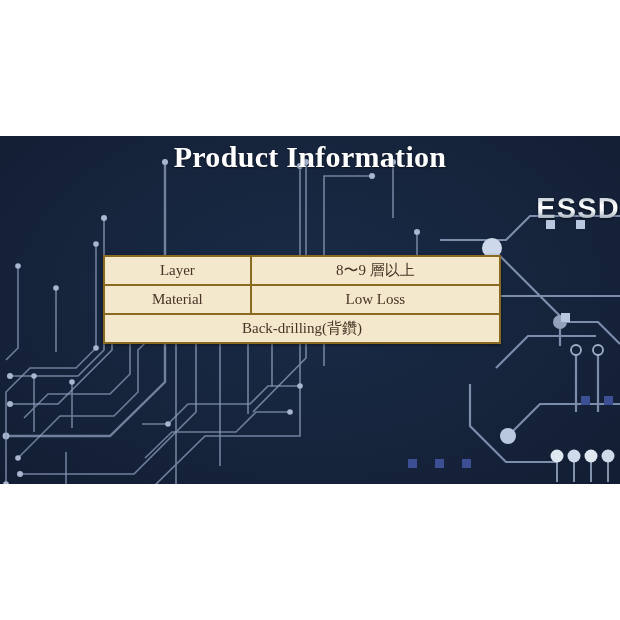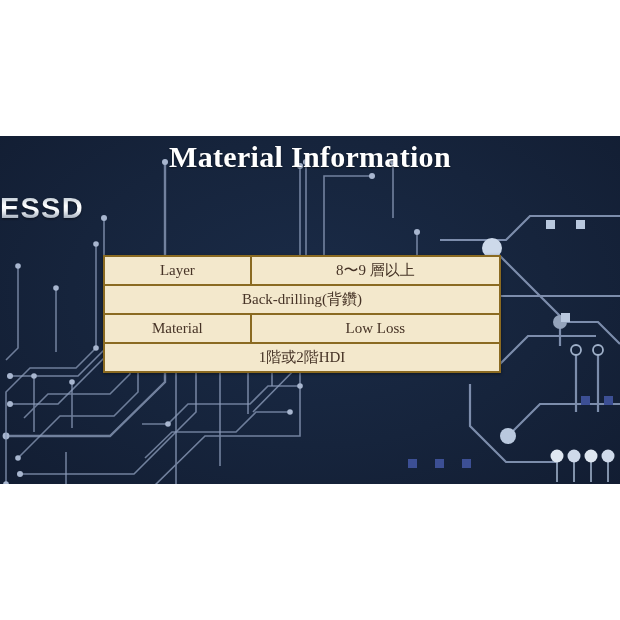--- a/index.html
+++ b/index.html
@@ -36,21 +36,21 @@
     font-size: 30px;
     letter-spacing: 0.3px;
     color: #ffffff;
     text-shadow: 0 1px 2px rgba(0,0,0,.55);
     z-index: 6;
   }
   #subtitle {
     position: absolute;
     left: 0; top: 192px;
     width: 620px;
-    text-align: left;
+    text-align: right;
     font-family: "Liberation Sans", sans-serif;
     font-weight: bold;
     font-size: 29px;
     letter-spacing: 1.2px;
     z-index: 6;
     background: linear-gradient(180deg,#8e9cae 0%,#c9d2db 18%,#ffffff 42%,#f2f5f8 56%,#aab4c1 78%,#d9dee4 100%);
     -webkit-background-clip: text;
     background-clip: text;
     color: transparent;
     -webkit-text-fill-color: transparent;
@@ -195,35 +195,32 @@
         <circle cx="232" cy="182" r="2.8"></circle>
           <circle cx="300" cy="250" r="2.8"></circle>
         <circle cx="290" cy="276" r="2.8"></circle>
           <circle cx="196" cy="202" r="2.8"></circle>
         <circle cx="168" cy="288" r="2.8"></circle>
           <circle cx="96" cy="212" r="2.8"></circle>
       </g>
     </svg>
   </div>
 
-  <div id="title">Material Information</div>
+  <div id="title">Product Information</div>
   <div id="subtitle">ESSD</div>
 
   <table id="spec-table">
     <tbody>
       <tr>
         <td class="label">Layer</td>
         <td class="value">8〜9 層以上</td>
       </tr>
       <tr>
-        <td class="full" colspan="2">Back-drilling(背鑽)</td>
-      </tr>
-      <tr>
         <td class="label">Material</td>
         <td class="value">Low Loss</td>
       </tr>
       <tr>
-        <td class="full" colspan="2">1階或2階HDI</td>
+        <td class="full" colspan="2">Back-drilling(背鑽)</td>
       </tr>
     </tbody>
   </table>
 
 </div>
 
 </body></html>

